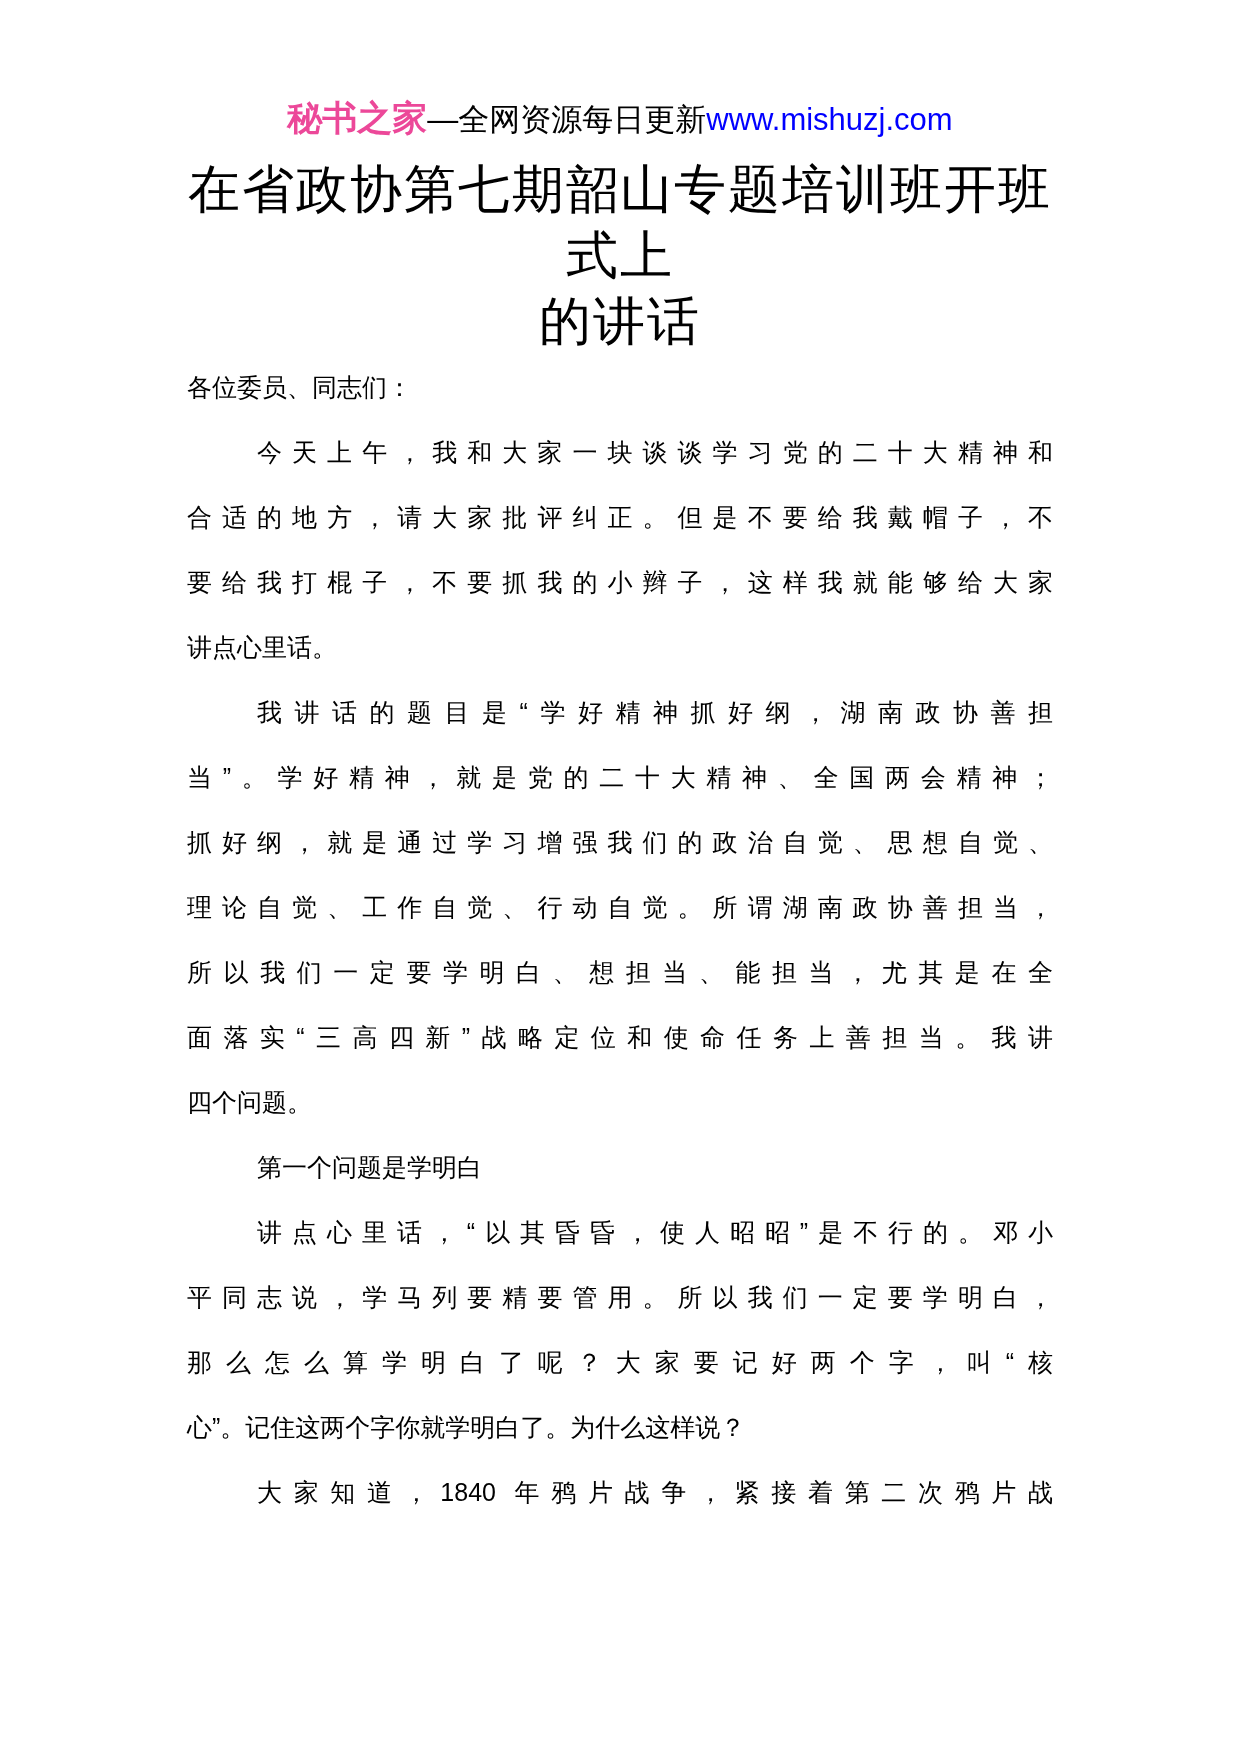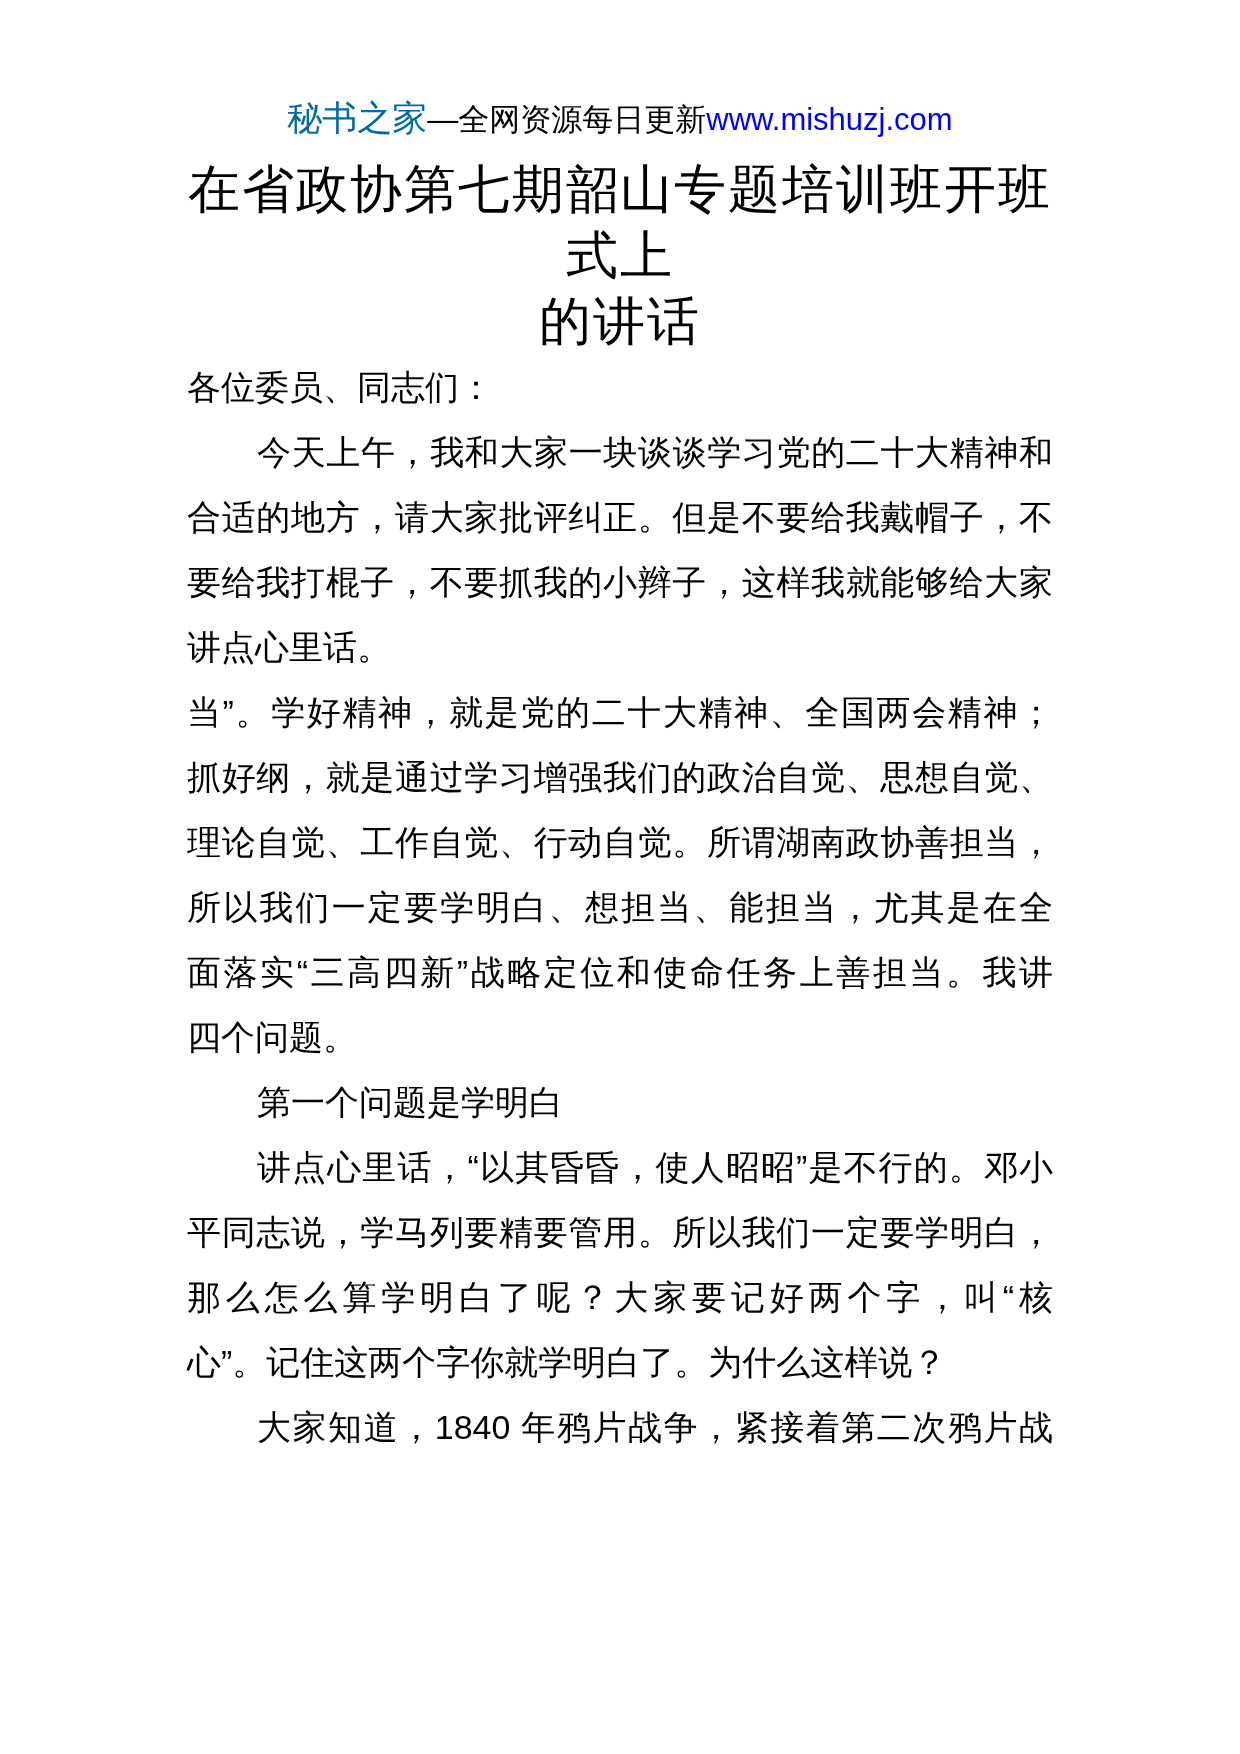--- a/index.html
+++ b/index.html
@@ -17,22 +17,22 @@
     position: absolute;
     top: 98px;
     left: 0;
     width: 100%;
     text-align: center;
     font-size: 31px;
     line-height: 40px;
     white-space: nowrap;
   }
   .site-header .brand {
-    color: #0369a1;
-    font-weight: normal;
+    color: #ec4899;
+    font-weight: bold;
     font-size: 35px;
   }
   .site-header .sep,
   .site-header .tagline {
     color: #000000;
   }
   .site-header .url {
     color: #0000ff;
     margin-left: 0;
   }
@@ -45,21 +45,21 @@
     font-weight: normal;
     font-size: 52px;
     line-height: 66px;
     letter-spacing: 2px;
   }
   .doc-body {
     position: absolute;
     top: 355px;
     left: 187px;
     width: 866px;
-    font-size: 34px;
+    font-size: 25px;
     line-height: 65px;
   }
   .doc-body .line {
     height: 65px;
     line-height: 65px;
     white-space: nowrap;
   }
   .doc-body .line.justify {
     white-space: normal;
     text-align: justify;
@@ -82,20 +82,21 @@
     <div>在省政协第七期韶山专题培训班开班式上</div>
     <div>的讲话</div>
   </div>
 
   <div class="doc-body" id="doc-body">
       <div class="line">各位委员、同志们：</div>
       <div class="line justify indent">今天上午，我和大家一块谈谈学习党的二十大精神和</div>
       <div class="line justify">合适的地方，请大家批评纠正。但是不要给我戴帽子，不</div>
       <div class="line justify">要给我打棍子，不要抓我的小辫子，这样我就能够给大家</div>
       <div class="line">讲点心里话。</div>
+      <div class="line justify indent">我讲话的题目是“学好精神抓好纲，湖南政协善担</div>
       <div class="line justify">当”。学好精神，就是党的二十大精神、全国两会精神；</div>
       <div class="line justify">抓好纲，就是通过学习增强我们的政治自觉、思想自觉、</div>
       <div class="line justify">理论自觉、工作自觉、行动自觉。所谓湖南政协善担当，</div>
       <div class="line justify">所以我们一定要学明白、想担当、能担当，尤其是在全</div>
       <div class="line justify">面落实“三高四新”战略定位和使命任务上善担当。我讲</div>
       <div class="line">四个问题。</div>
       <div class="line indent">第一个问题是学明白</div>
       <div class="line justify indent">讲点心里话，“以其昏昏，使人昭昭”是不行的。邓小</div>
       <div class="line justify">平同志说，学马列要精要管用。所以我们一定要学明白，</div>
       <div class="line justify">那么怎么算学明白了呢？大家要记好两个字，叫“核</div>

